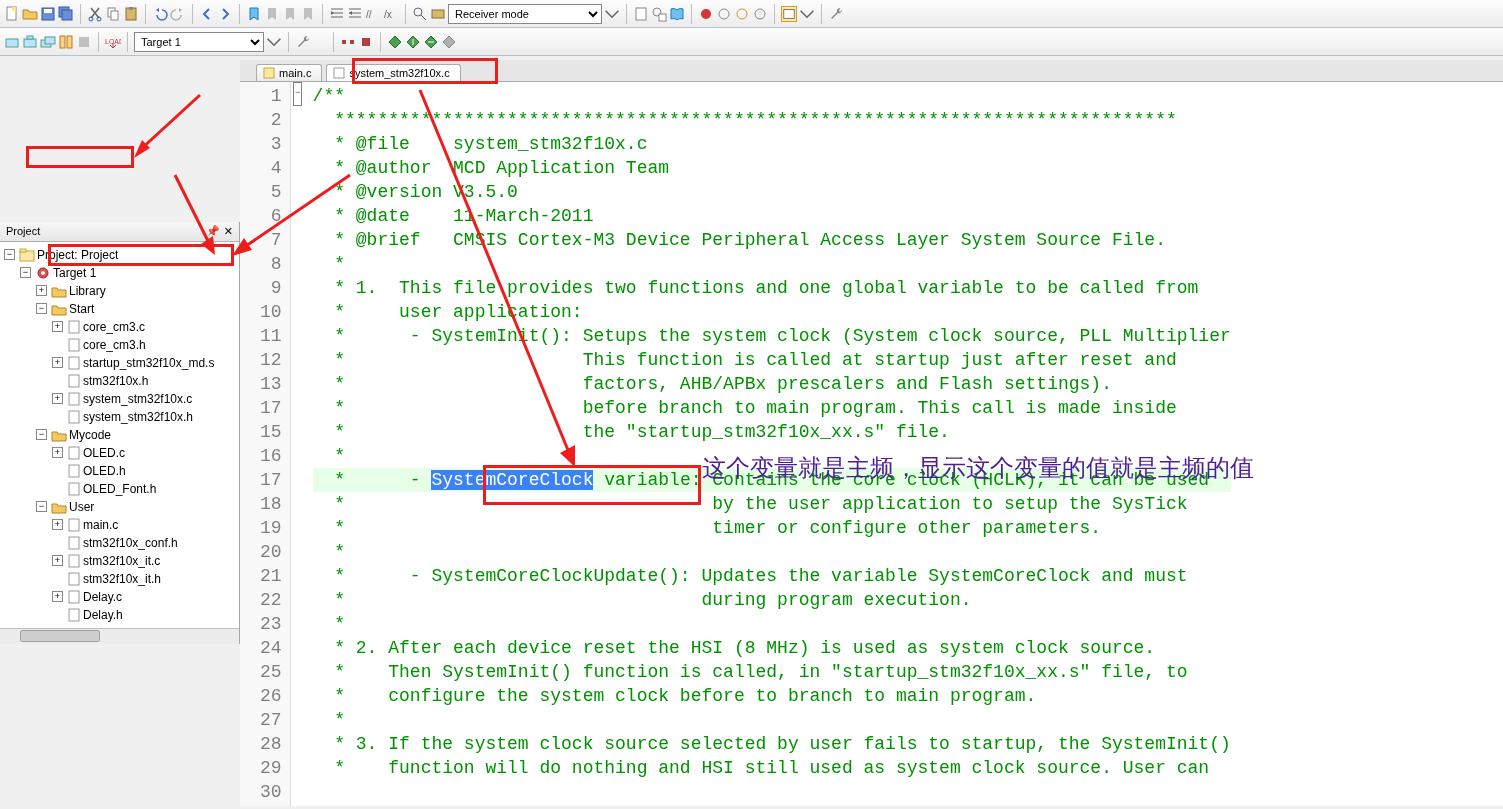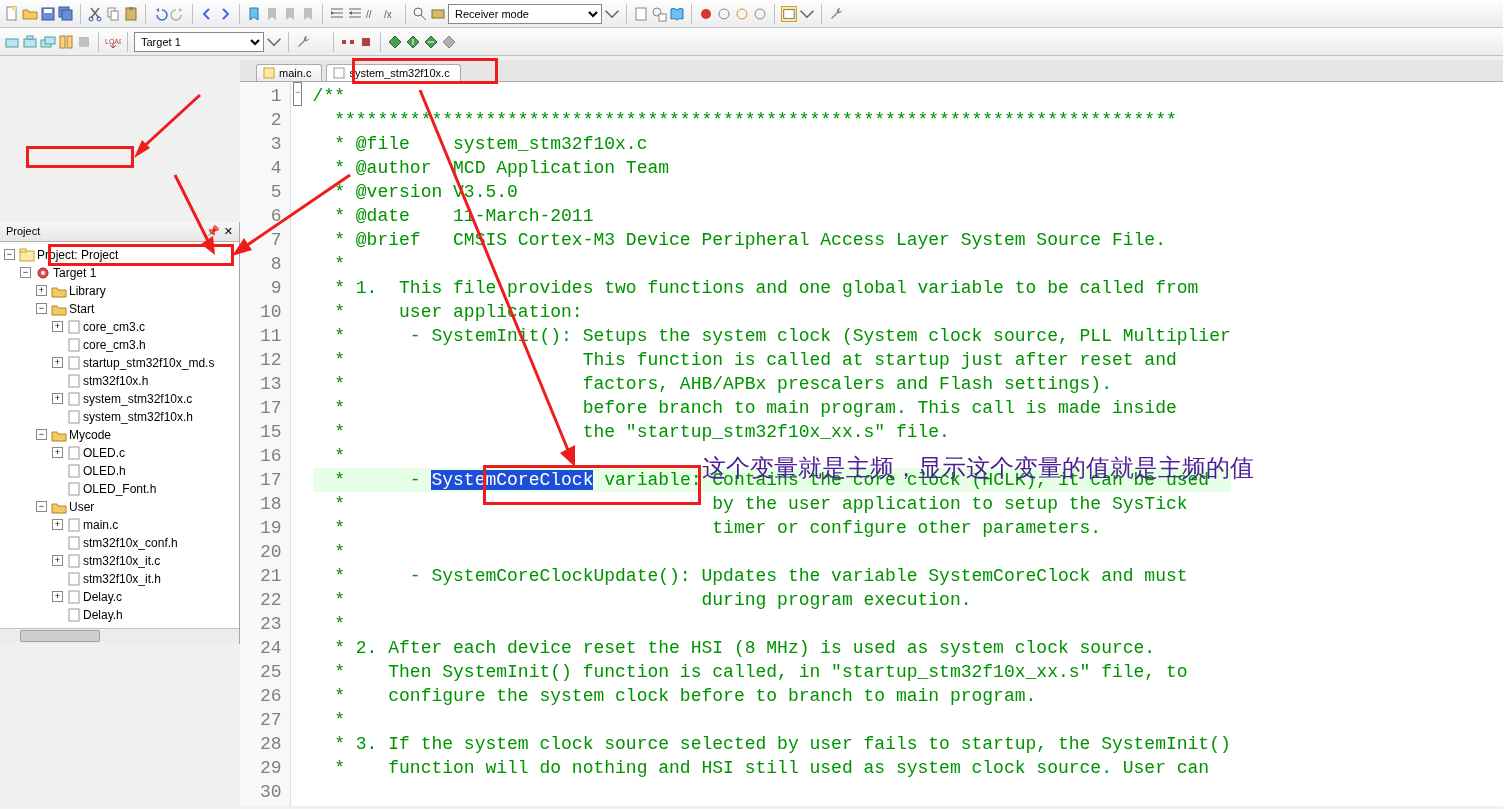--- a/index.html
+++ b/index.html
@@ -30,21 +30,21 @@
 .code { flex:1; overflow:auto; font-family: Consolas, "Courier New", monospace; font-size: 18px; display:flex; position:relative; }
 .gutter { text-align:right; color:#808080; background:#f8f8f8; border-right:1px solid #ddd; padding: 2px 8px 2px 20px; user-select:none; }
 .gutter div { height: 24px; line-height:24px; }
 .lines { padding: 2px 0 2px 8px; }
 .lines div { height:24px; line-height:24px; white-space: pre; }
 .fold-col { width: 14px; background:#fff; }
 .fold-col div { height:24px; display:flex; align-items:center; justify-content:center; }
 .fold-box { width:9px; height:9px; border:1px solid #808080; font-size:9px; line-height:7px; text-align:center; color:#606060; }
 .comment { color: #009300; }
 .hl-line { background: #e6ffe6; }
-.sel { background: #1d4ed8; color: #fff; }
+.sel { background: #3b82f6; color: #fff; }
 .red-box { position:absolute; border: 3px solid #ef1c1c; pointer-events:none; }
 .anno-text { position:absolute; color:#4c1d95; font-size: 24px; font-family: Liberation Sans, sans-serif; pointer-events:none; font-weight:400;}
 .scrollbar-h { height:16px; background:#ececec; border-top:1px solid #c0c0c0; display:flex; align-items:center; }
 .scrollbar-h .thumb { height:12px; width:80px; background:#cfcfcf; border:1px solid #a0a0a0; margin-left:20px; border-radius:2px; }
 svg.arrow-red line { stroke:#ef1c1c; stroke-width:3; }
 svg.arrow-red polygon { fill:#ef1c1c; }
 </style>
 </head>
 <body>
 

